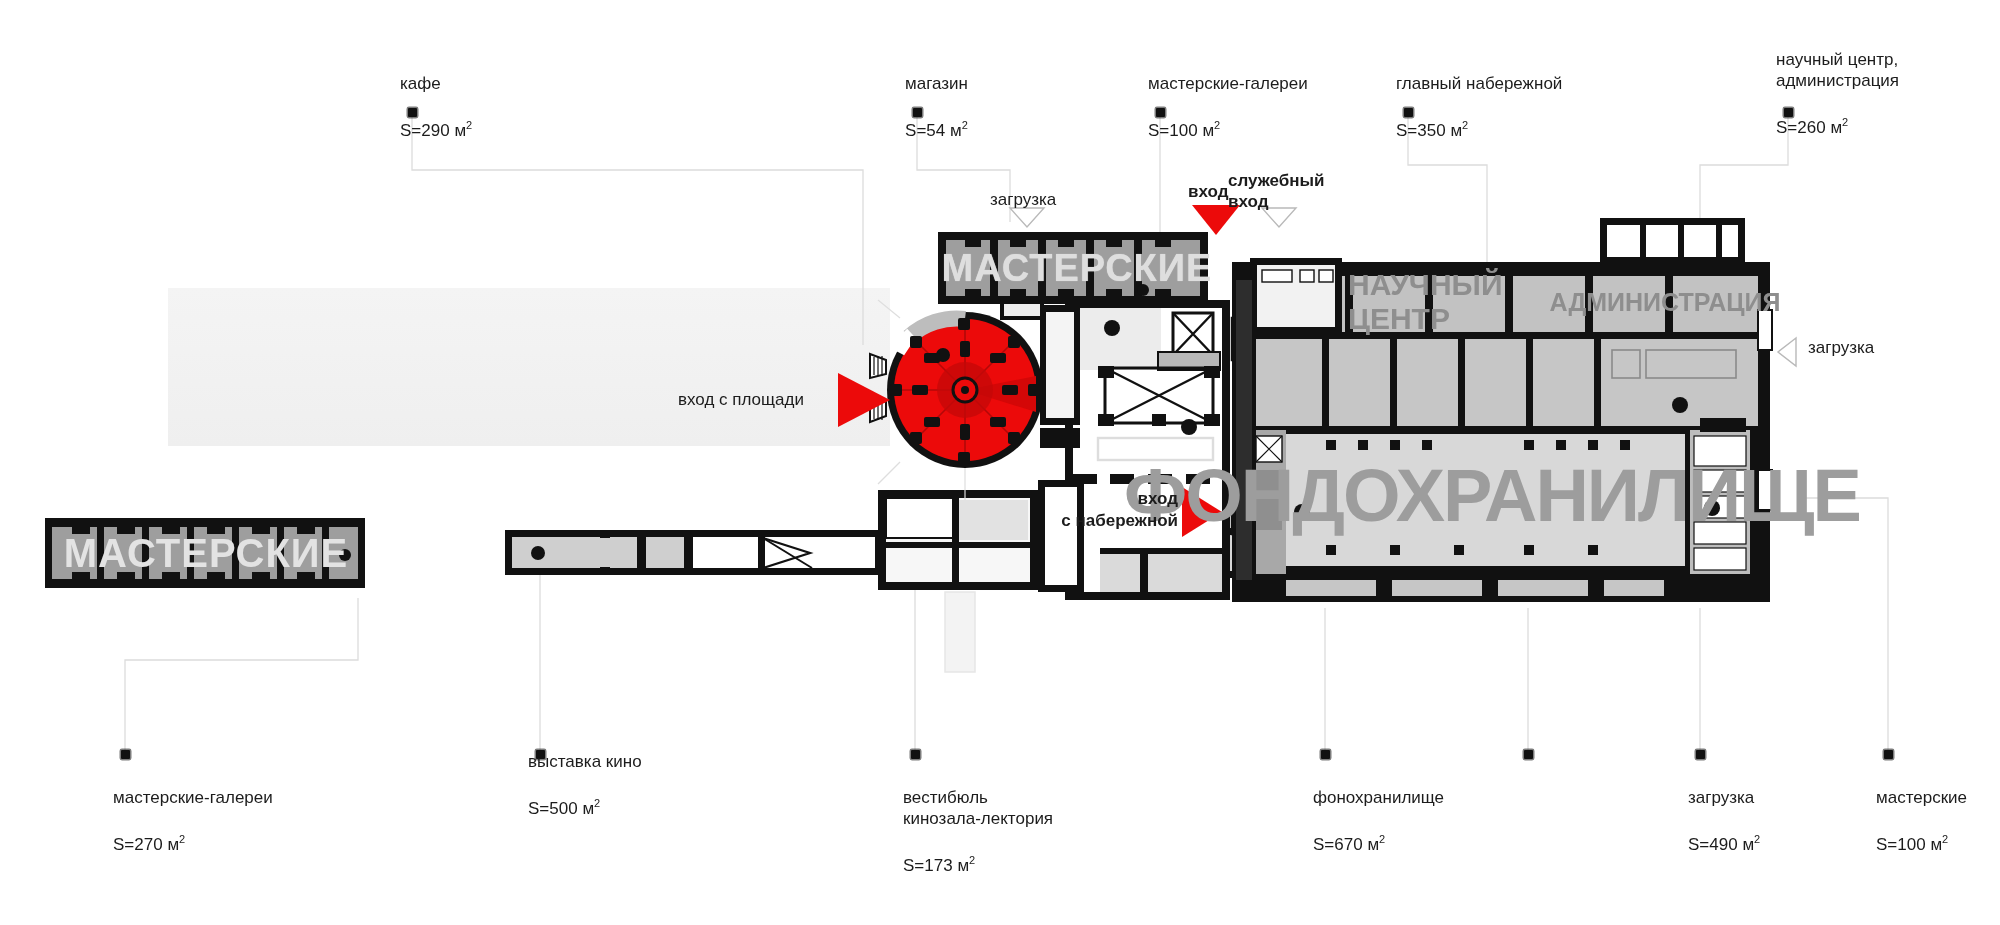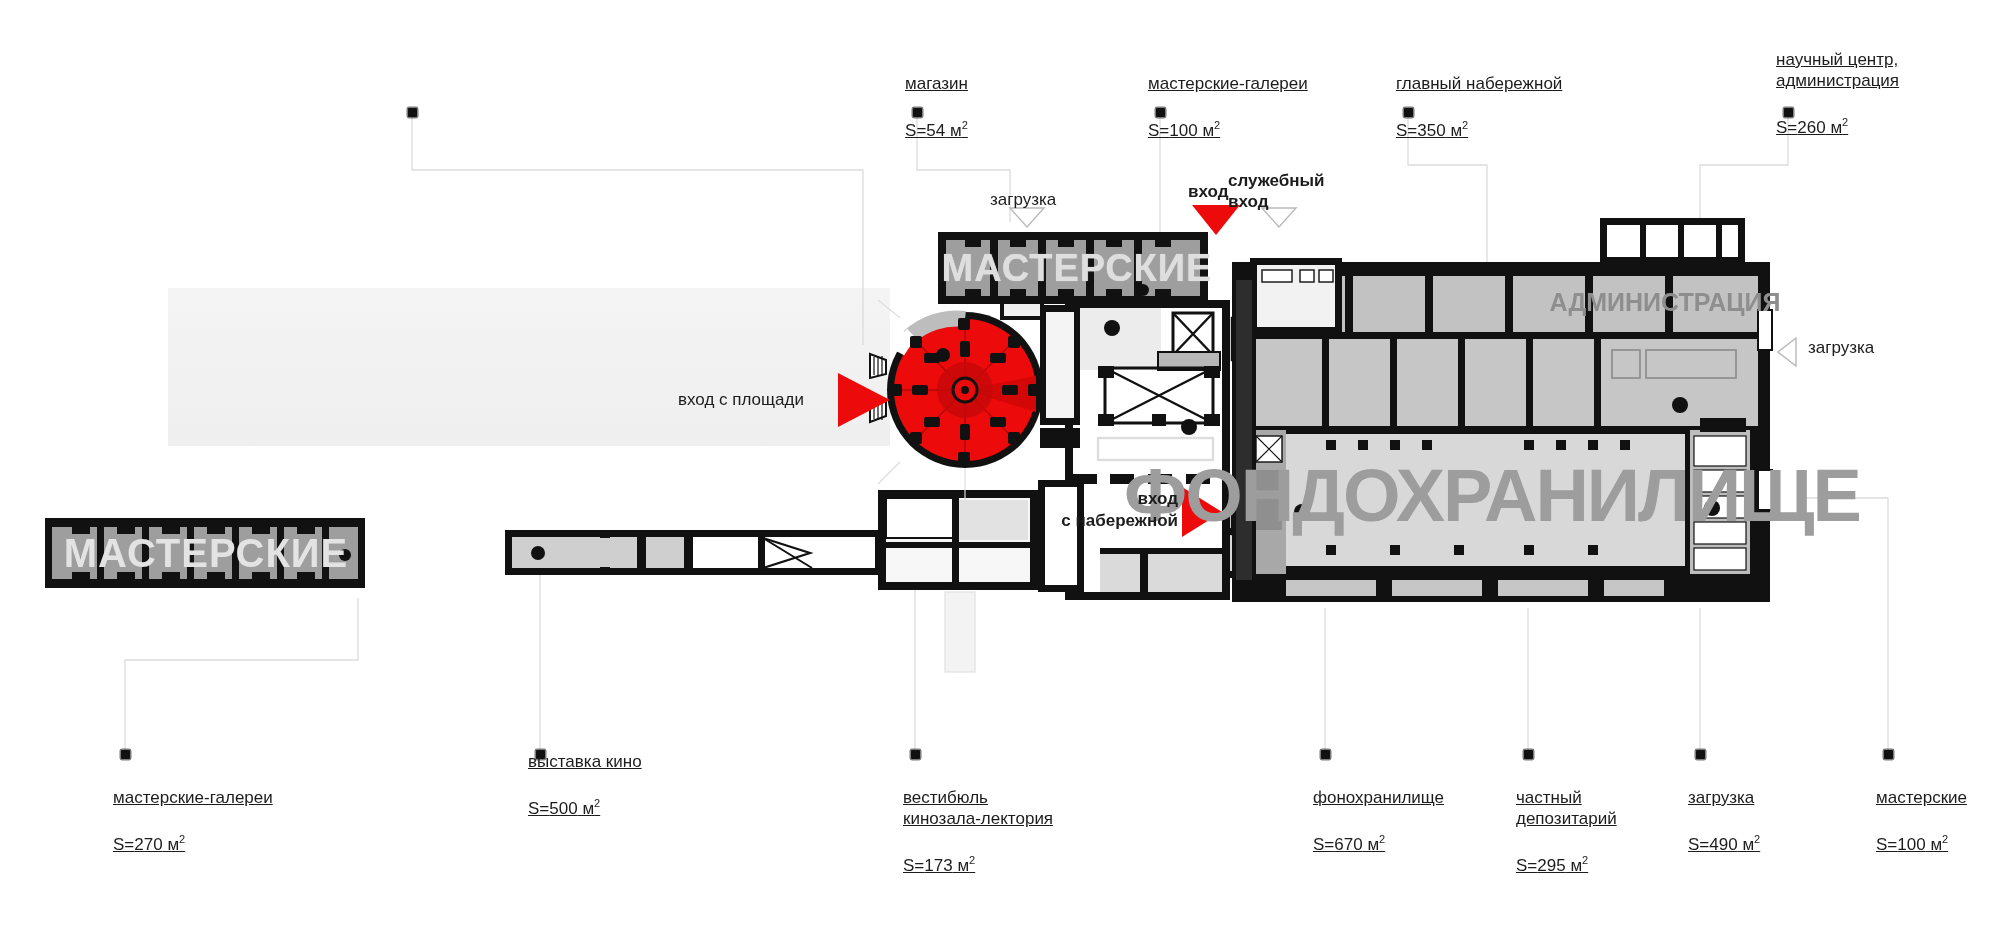--- a/index.html
+++ b/index.html
@@ -1,20 +1,20 @@
 <!DOCTYPE html>
 <html><head>
 <meta charset="utf-8">
 <style>
   html,body{margin:0;padding:0;background:#ffffff;}
   body{width:2000px;height:925px;position:relative;overflow:hidden;
        font-family:"Liberation Sans","DejaVu Sans",sans-serif;color:#1a1a1a;}
   #stage{position:absolute;left:0;top:0;width:2000px;height:925px;}
   .callout{position:absolute;font-size:17px;line-height:21px;color:#1c1c1c;white-space:pre-line;}
-  .callout .ln{display:block;text-decoration:underline;}
+  .callout .ln{display:block;}
   .dot{position:absolute;width:9px;height:9px;background:#111;border-radius:1px;
        box-shadow:0 0 0 1.5px rgba(17,17,17,.55);}
   .plaza{position:absolute;background:linear-gradient(180deg,#f4f4f4 0%,#efefef 100%);}
   .flatlabel{position:absolute;font-size:17px;color:#1c1c1c;white-space:nowrap;}
   .bold{font-weight:bold;}
   svg{position:absolute;left:0;top:0;overflow:visible;}
   .arrow-red{fill:#ec0a0a;}
   .arrow-gray{fill:none;stroke:#b9b9b9;stroke-width:1.4px;}
   .sup{font-size:11px;vertical-align:super;}
 </style>
@@ -397,20 +397,24 @@
   <div style="position:absolute;left:952px;top:244px;width:250px;height:48px;
               display:flex;align-items:center;justify-content:center;
               font-size:38px;font-weight:bold;letter-spacing:1px;color:#dedede;
               text-shadow:0 0 1px rgba(255,255,255,.6);pointer-events:none;">МАСТЕРСКИЕ</div>
 
   <div style="position:absolute;left:56px;top:529px;width:300px;height:48px;
               display:flex;align-items:center;justify-content:center;
               font-size:40px;font-weight:bold;letter-spacing:1px;color:#e3e3e3;
               pointer-events:none;">МАСТЕРСКИЕ</div>
 
+  <div style="position:absolute;left:1348px;top:276px;width:230px;height:52px;
+              display:flex;align-items:center;justify-content:center;
+              font-size:30px;font-weight:bold;letter-spacing:0px;color:#8e8e8e;
+              pointer-events:none;">НАУЧНЫЙ ЦЕНТР</div>
 
   <div style="position:absolute;left:1560px;top:278px;width:210px;height:48px;
               display:flex;align-items:center;justify-content:center;
               font-size:25px;font-weight:bold;color:#8e8e8e;
               pointer-events:none;">АДМИНИСТРАЦИЯ</div>
 
   <div style="position:absolute;left:1292px;top:432px;width:400px;height:126px;
               display:flex;align-items:center;justify-content:center;
               font-size:74px;font-weight:bold;letter-spacing:-2px;color:#9d9d9d;
               pointer-events:none;">ФОНДОХРАНИЛИЩЕ</div>
@@ -423,20 +427,24 @@
 вход</div>
 
   <div class="flatlabel" style="left:678px;top:390px;text-align:center;">вход с площади</div>
 
   <div class="flatlabel bold" style="left:1038px;top:488px;line-height:22px;white-space:pre-line;text-align:right;width:140px;">вход
 с набережной</div>
 
   <div class="flatlabel" style="left:1808px;top:338px;">загрузка</div>
 
   <div class="dot" style="left:408px;top:108px;"></div>
+  <div class="callout" style="left:400px;top:52px;">
+    <span class="ln">кафе</span>
+    <span class="ln">S=<span>290</span> м<span class="sup">2</span></span>
+  </div>
 
   <div class="dot" style="left:913px;top:108px;"></div>
   <div class="callout" style="left:905px;top:52px;text-align:center;">
     <span class="ln">магазин</span>
     <span class="ln">S=<span>54</span> м<span class="sup">2</span></span>
   </div>
 
   <div class="dot" style="left:1156px;top:108px;"></div>
   <div class="callout" style="left:1148px;top:52px;">
     <span class="ln">мастерские-галереи</span>
@@ -475,25 +483,20 @@
     <span class="ln">S=<span>173</span> м<span class="sup">2</span></span>
   </div>
 
   <div class="dot" style="left:1321px;top:750px;"></div>
   <div class="callout" style="left:1313px;top:766px;">
     <span class="ln">фонохранилище</span>
     <span class="ln">S=<span>670</span> м<span class="sup">2</span></span>
   </div>
 
   <div class="dot" style="left:1524px;top:750px;"></div>
-  <div class="callout" style="left:1516px;top:766px;">
-    <span class="ln">частный
-депозитарий</span>
-    <span class="ln">S=<span>295</span> м<span class="sup">2</span></span>
-  </div>
 
   <div class="dot" style="left:1696px;top:750px;"></div>
   <div class="callout" style="left:1688px;top:766px;">
     <span class="ln">загрузка</span>
     <span class="ln">S=<span>490</span> м<span class="sup">2</span></span>
   </div>
 
   <div class="dot" style="left:1884px;top:750px;"></div>
   <div class="callout" style="left:1876px;top:766px;">
     <span class="ln">мастерские</span>

